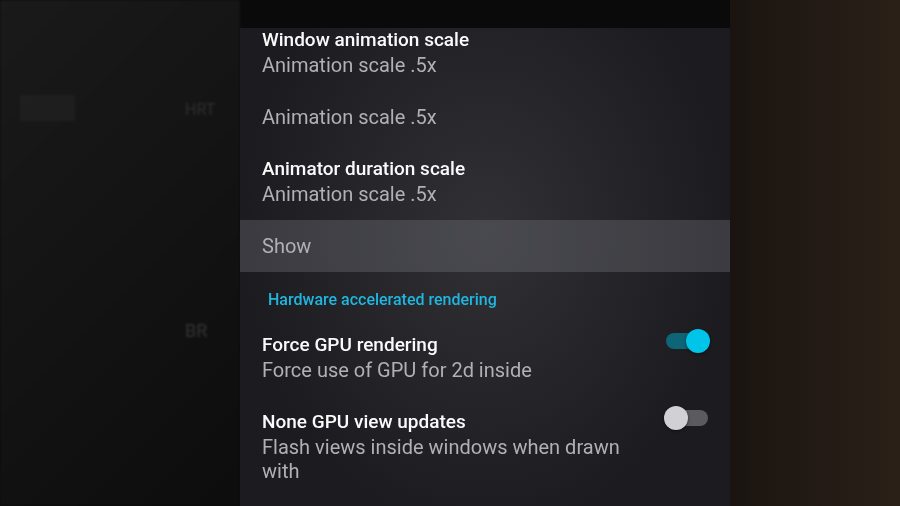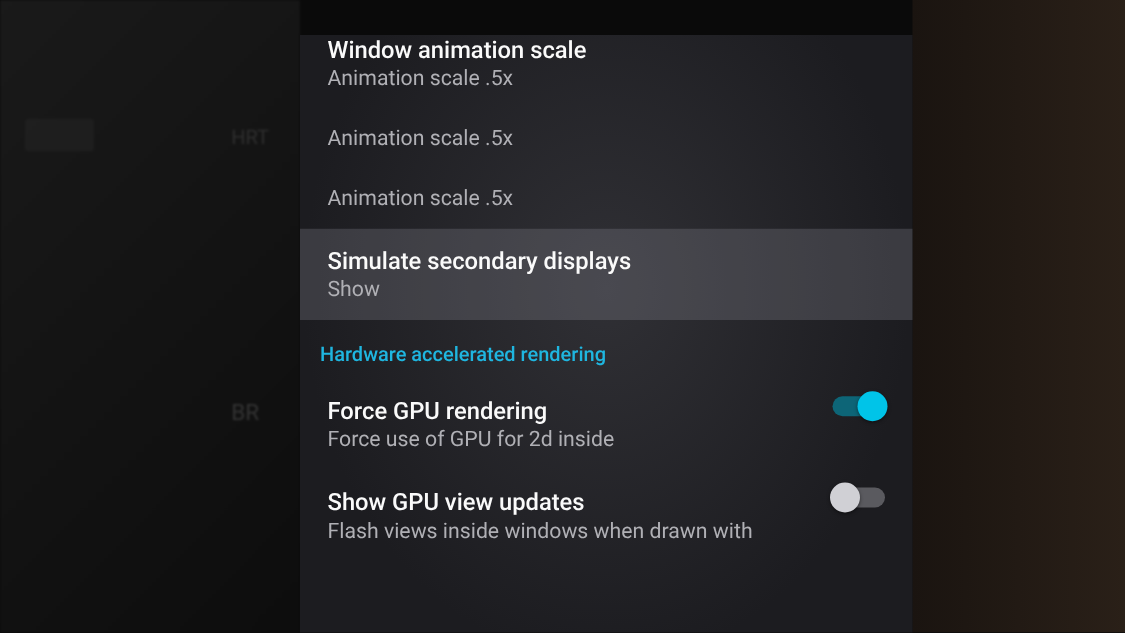--- a/index.html
+++ b/index.html
@@ -77,25 +77,25 @@
     .setting-item.selected {
       background: rgba(140, 140, 150, 0.28);
     }
     .setting-title {
       font-size: 19px;
       font-weight: 500;
       color: #fafafa;
       margin-bottom: 2px;
     }
     .setting-subtitle {
-      font-size: 17px;
+      font-size: 20px;
       color: #b0b0b5;
     }
     .section-header {
-      padding: 18px 22px 10px 16px;
+      padding: 18px 22px 10px 28px;
     }
     .section-header-text {
       font-size: 16px;
       font-weight: 500;
       color: #1fb6e0;
     }
     .setting-with-toggle {
       display: flex;
       align-items: flex-start;
       justify-content: space-between;
@@ -151,45 +151,45 @@
   <div class="setting-item partial-top">
     <div class="setting-title">Window animation scale</div>
     <div class="setting-subtitle">Animation scale .5x</div>
   </div>
 
   <div class="setting-item">
     <div class="setting-subtitle">Animation scale .5x</div>
   </div>
 
   <div class="setting-item">
+    <div class="setting-title">Animator duration scale</div>
     <div class="setting-subtitle">Animation scale .5x</div>
   </div>
 
   <div class="setting-item selected">
-    <div class="setting-title">Simulate secondary displays</div>
     <div class="setting-subtitle">Show</div>
   </div>
 
   <div class="section-header">
     <div class="section-header-text">Hardware accelerated rendering</div>
   </div>
 
   <div class="setting-item setting-with-toggle">
     <div class="setting-text-col">
       <div class="setting-title">Force GPU rendering</div>
       <div class="setting-subtitle">Force use of GPU for 2d inside</div>
     </div>
     <div class="toggle on">
       <div class="toggle-knob"></div>
     </div>
   </div>
 
   <div class="setting-item setting-with-toggle">
     <div class="setting-text-col">
-      <div class="setting-title">Show GPU view updates</div>
+      <div class="setting-title">None GPU view updates</div>
       <div class="setting-subtitle">Flash views inside windows when drawn with</div>
     </div>
     <div class="toggle off">
       <div class="toggle-knob"></div>
     </div>
   </div>
 
 </div>
 
 </body></html>

